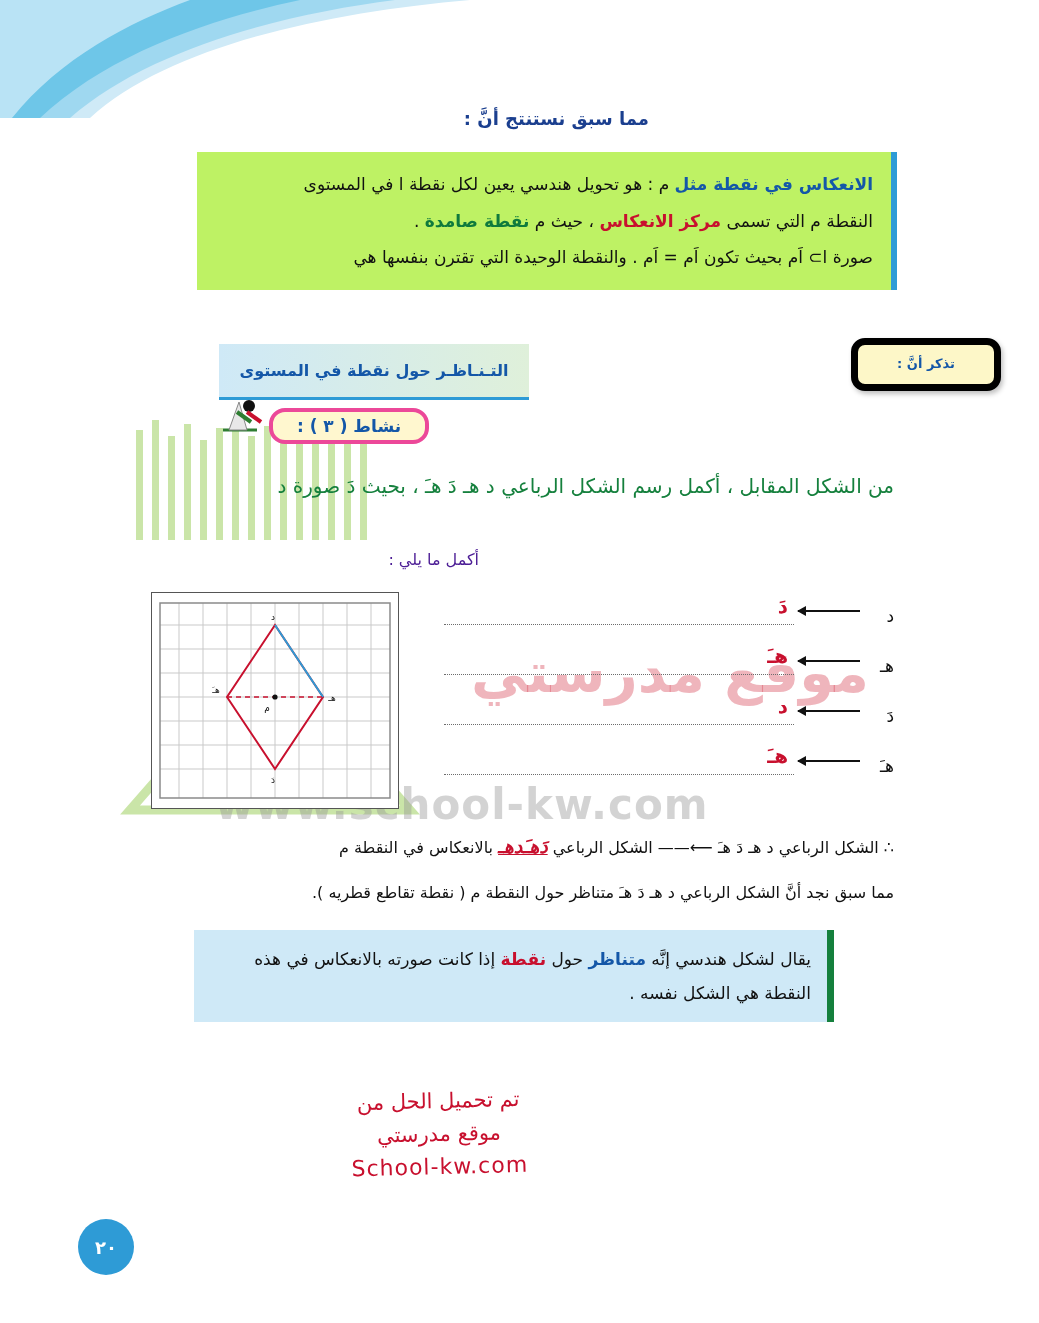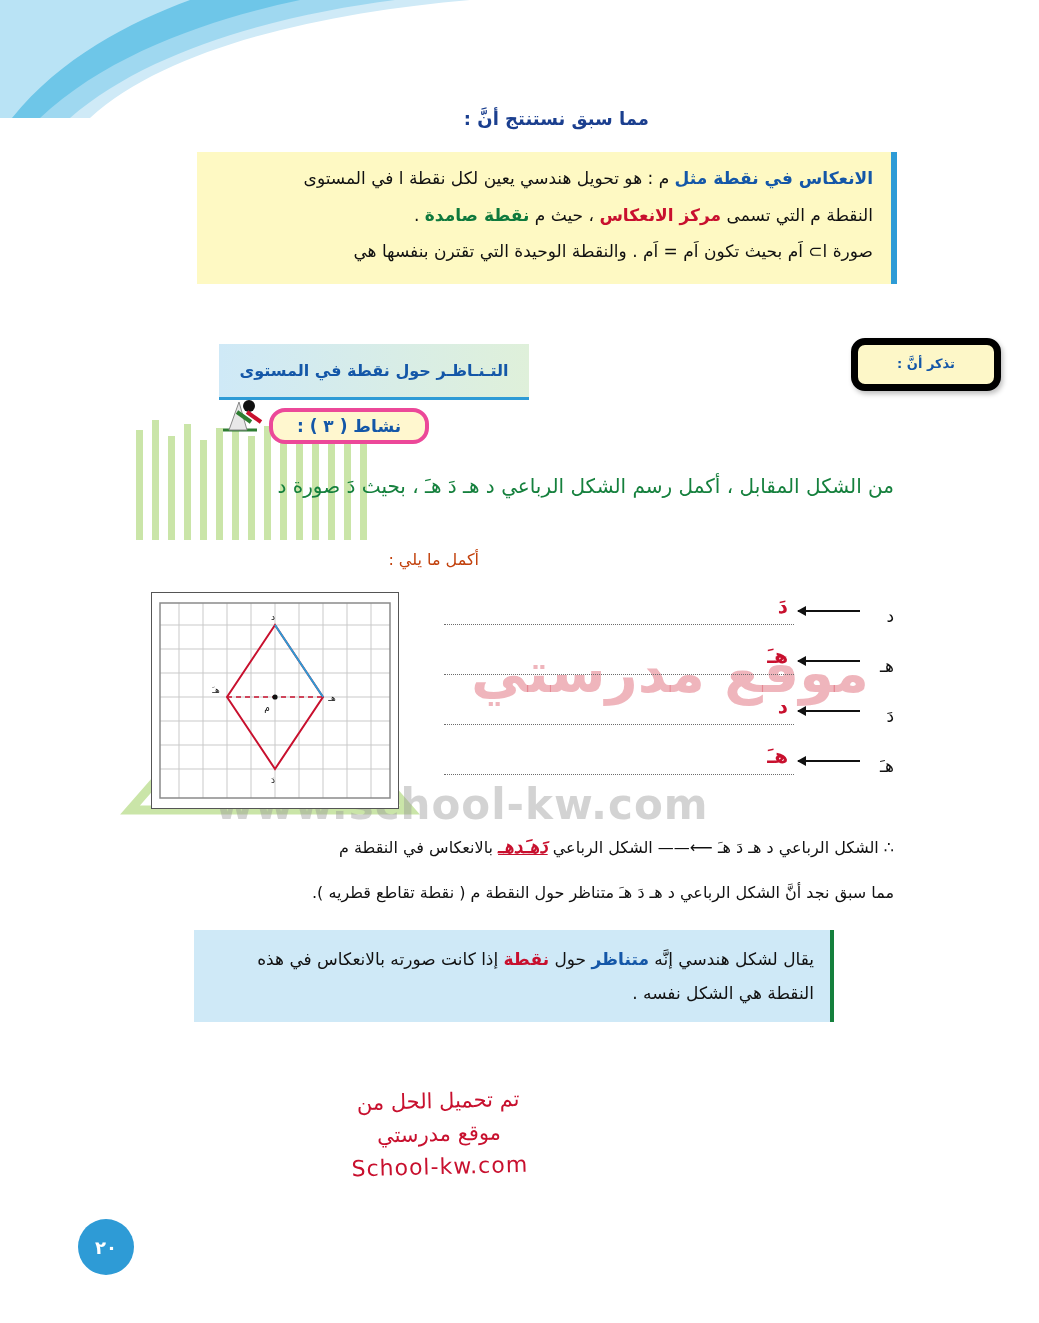--- a/index.html
+++ b/index.html
@@ -96,23 +96,23 @@
     font-weight: bold;
     color: #1b3f8f;
   }
 
   
   .def-box {
     position: absolute;
     right: 142px;
     top: 152px;
     width: 700px;
-    background: #fef9c3;
+    background: #bef264;
     border-right: 6px solid #2e9bd6;
-    padding: 8px 18px 14px 14px;
+    padding: 14px 18px 14px 14px;
     box-sizing: border-box;
     line-height: 2.15;
     font-size: 17px;
     color: #111;
   }
   .hi-blue { color: #1457a8; font-weight: bold; }
   .hi-red  { color: #c8102e; font-weight: bold; }
   .hi-green{ color: #0f7a3d; font-weight: bold; }
 
   
@@ -182,21 +182,21 @@
     width: 680px;
     font-size: 20px;
     line-height: 2.0;
     color: #15803d;
   }
   .act-fill {
     position: absolute;
     right: 560px;
     top: 550px;
     font-size: 16px;
-    color: #c2410c;
+    color: #4c1d95;
   }
 
   
   .figure {
     position: absolute;
     right: 640px;
     top: 592px;
     width: 246px;
     height: 215px;
     background: #ffffff;
@@ -281,21 +281,21 @@
     font-style: italic;
   }
 
   
   .bottom-box {
     position: absolute;
     right: 205px;
     top: 930px;
     width: 640px;
     background: #cfe9f7;
-    border-right: 4px solid #15803d;
+    border-right: 7px solid #15803d;
     padding: 12px 16px;
     box-sizing: border-box;
     font-size: 17px;
     line-height: 2.0;
     color: #111;
   }
 
   
   .hand-note {
     position: absolute;

